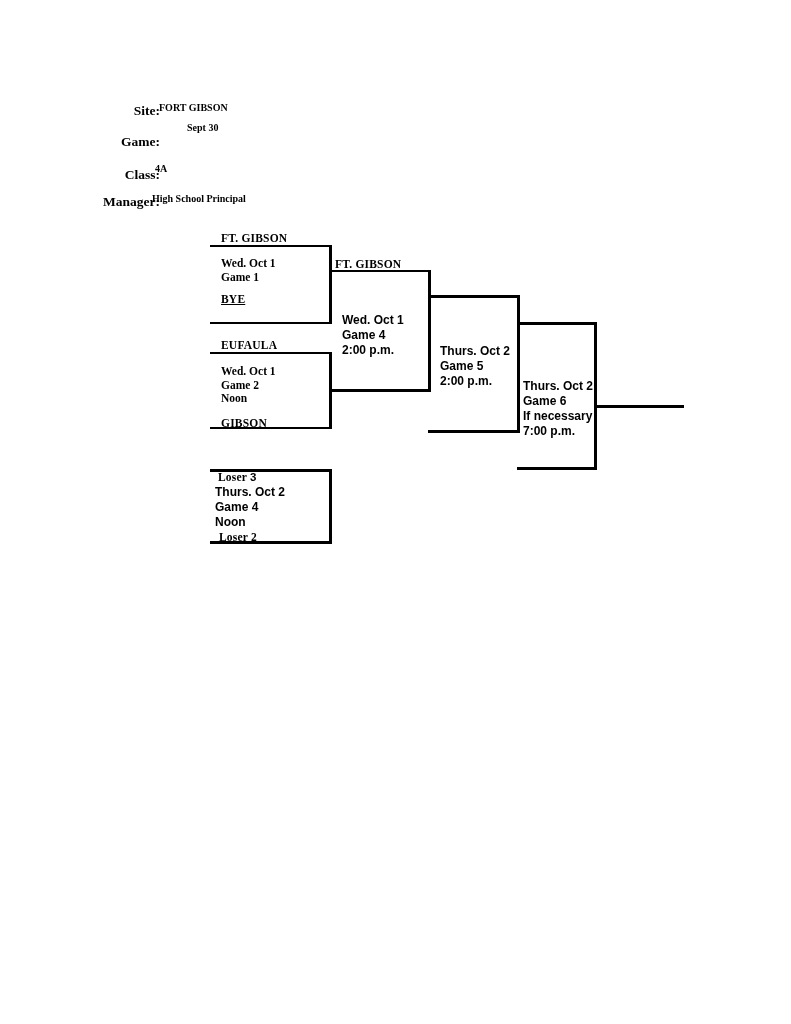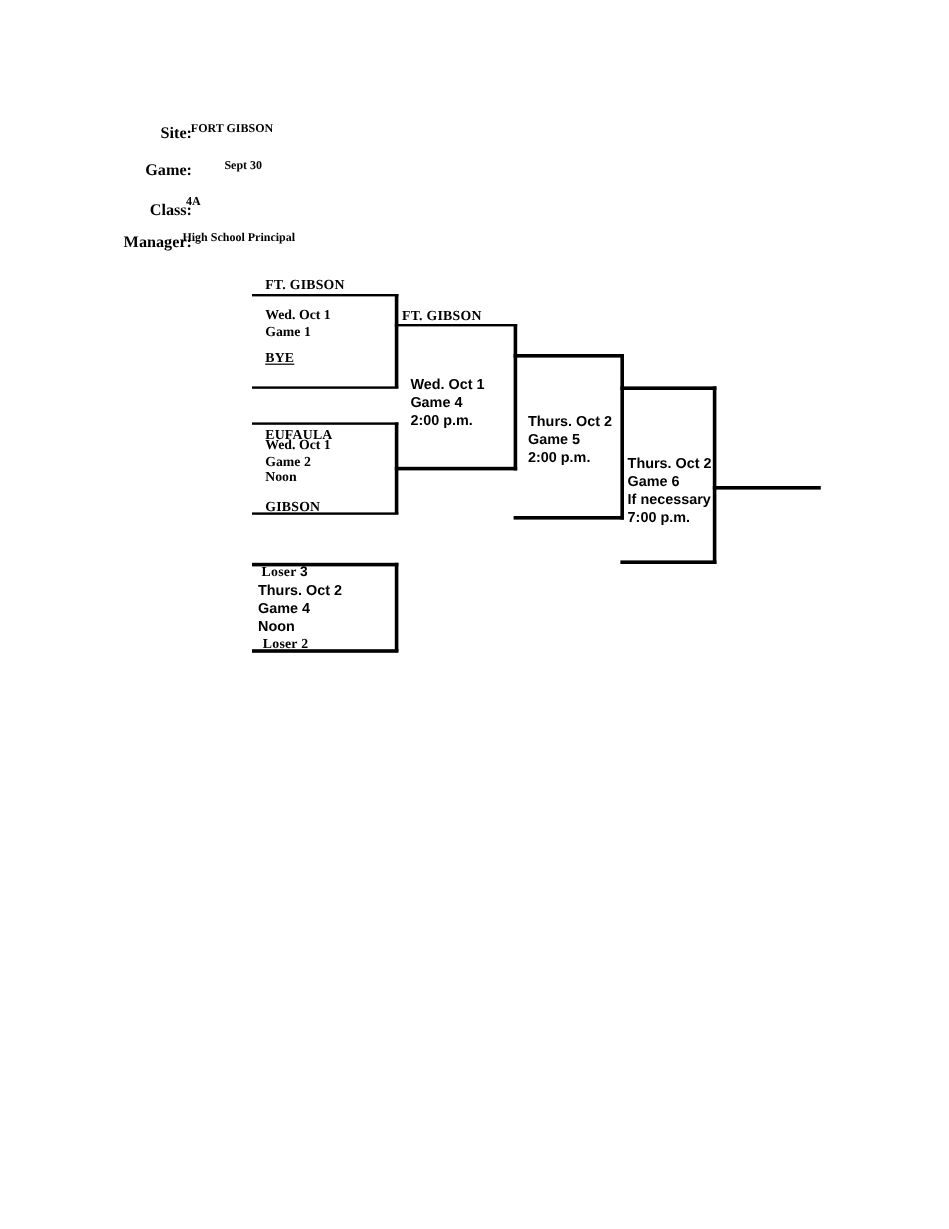--- a/index.html
+++ b/index.html
@@ -117,21 +117,21 @@
       <span class="info-label">Site:</span>
     </div>
   </div>
   <span class="info-value" style="left:159px; top:102px;">FORT GIBSON</span>
 
   <div class="info-row" style="left:78px; top:133px; width:130px;">
     <div class="info-label-box" style="left:0; top:0;">
       <span class="info-label">Game:</span>
     </div>
   </div>
-  <span class="info-value" style="left:155px; top:133px;padding-left:32px;">Sept 30</span>
+  <span class="info-value" style="left:155px; top:122px;padding-left:32px;">Sept 30</span>
 
   <div class="info-row" style="left:78px; top:150px; width:130px;margin-top:16px;">
     <div class="info-label-box" style="left:0; top:0;">
       <span class="info-label">Class:</span>
     </div>
   </div>
   <span class="info-value" style="left:155px; top:163px;">4A</span>
 
   <div class="info-row" style="left:78px; top:193px; width:130px;">
     <div class="info-label-box" style="left:0; top:0;">
@@ -143,21 +143,21 @@
   <span class="slot-label" style="left:221px; top:232px;">FT. GIBSON</span>
   <div class="h-line-thin" style="left:210px; top:245px; width:122px;"></div>
   <div class="v-line" style="left:329px; top:245px; height:78px;"></div>
   <div class="h-line-thin" style="left:210px; top:322px; width:122px;"></div>
   <span class="slot-label" style="left:221px; top:293px;text-decoration:underline;">BYE</span>
   <div class="game-info serif" style="left:221px; top:257px;">
     <span class="line">Wed. Oct 1</span>
     <span class="line">Game 1</span>
   </div>
 
-  <span class="slot-label" style="left:221px; top:357px;">EUFAULA</span>
+  <span class="slot-label" style="left:221px; top:339px;">EUFAULA</span>
   <div class="h-line-thin" style="left:210px; top:352px; width:122px;"></div>
   <div class="v-line" style="left:329px; top:352px; height:76px;"></div>
   <div class="h-line-thin" style="left:210px; top:427px; width:122px;"></div>
   <span class="slot-label" style="left:221px; top:417px;">GIBSON</span>
   <div class="game-info serif" style="left:221px; top:365px;">
     <span class="line">Wed. Oct 1</span>
     <span class="line">Game 2</span>
     <span class="line">Noon</span>
   </div>
 

